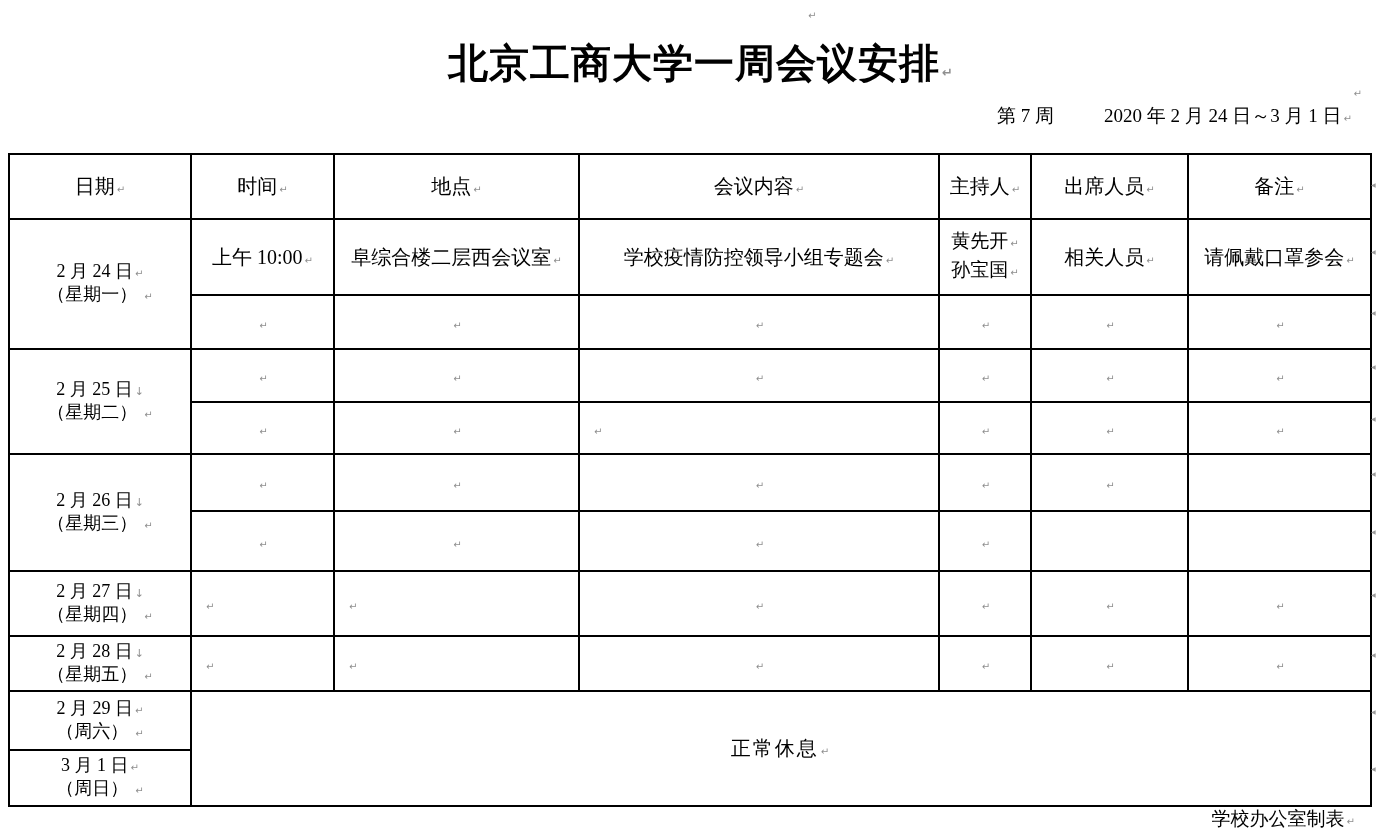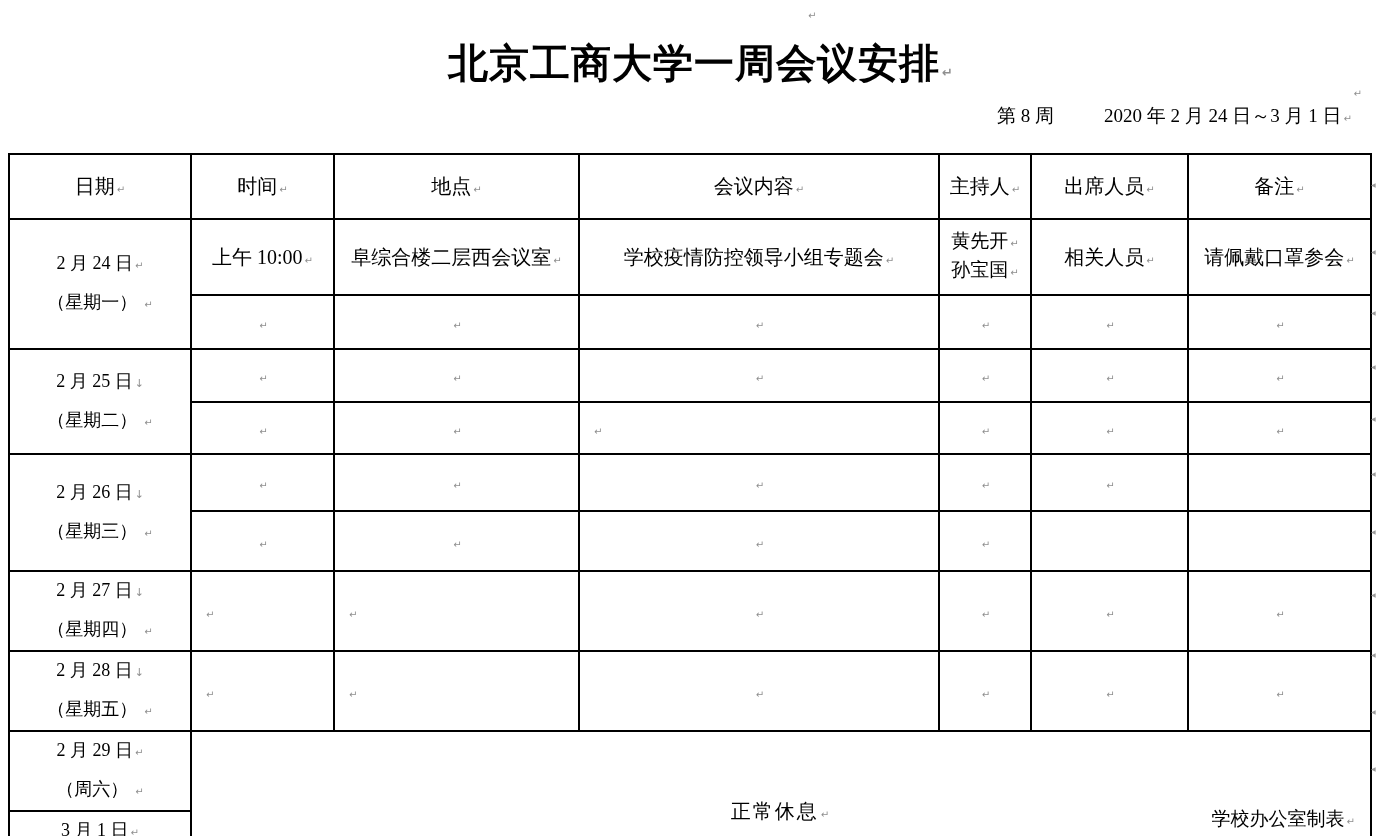--- a/index.html
+++ b/index.html
@@ -40,21 +40,21 @@
     font-family:"Liberation Serif",serif;
   }
   #schedule th,#schedule td{
     border:2px solid #000;
     padding:0 2px;
     text-align:center;vertical-align:middle;
     font-size:20px;font-weight:normal;
     overflow:hidden;
   }
   #schedule td.empty-l{text-align:left;padding-left:12px;}
-  #schedule td.date-cell{font-size:18px;line-height:36px;white-space:nowrap;border-radius:15px;}
+  #schedule td.date-cell{font-size:18px;line-height:20px;white-space:nowrap;border-radius:15px;}
   #schedule td.lines-cell{font-size:19px;line-height:26px;padding:8px;}
   #schedule td.merged-cell{font-size:20px;letter-spacing:2px;}
   .footer-credit{
     position:absolute;top:806px;right:23px;
     font-size:19px;white-space:nowrap;
   }
   .row-end{
     position:absolute;
     color:#9a9a9a;font-size:6px;
     font-family:"DejaVu Sans",sans-serif;
@@ -66,21 +66,21 @@
 
 <span class="mark pilcrow-top">↵</span>
 
 <div class="page-title">
   <span>北京工商大学一周会议安排</span><span class="mark">↵</span>
 </div>
 
 <span class="mark pilcrow-right">↵</span>
 
 <div class="subtitle">
-  <span>第 8 周</span><span class="gap"></span><span>2020 年 2 月 24 日～3 月 1 日</span><span class="mark">↵</span>
+  <span>第 7 周</span><span class="gap"></span><span>2020 年 2 月 24 日～3 月 1 日</span><span class="mark">↵</span>
 </div>
 
 <table id="schedule">
     <colgroup>
       <col style="width: 182px;">
       <col style="width: 143px;">
       <col style="width: 245px;">
       <col style="width: 360px;">
       <col style="width: 92px;">
       <col style="width: 157px;">

